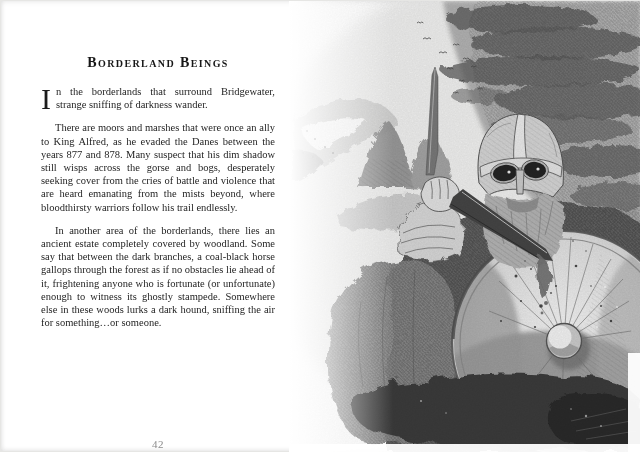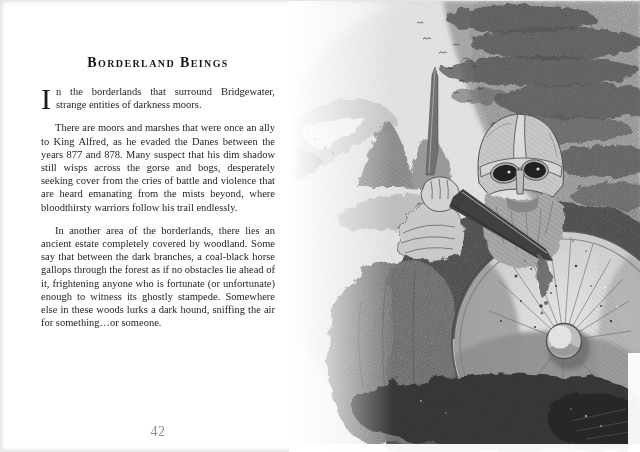--- a/index.html
+++ b/index.html
@@ -24,36 +24,36 @@
     margin:0 0 10px 0;font-size:10.5px;line-height:13.2px;
     text-align:justify;text-indent:14px;color:#242424;
     text-rendering:optimizeLegibility;
   }
   .body-par.first{text-indent:0;}
   .dropcap{
     float:left;font-size:30px;line-height:25px;
     padding:1px 5px 0 0;color:#1c1c1c;
   }
   .pagenum{
-    position:absolute;bottom:11px;left:0;width:100%;text-align:center;
-    font-size:14px;color:#8b8b8b;letter-spacing:.5px;
+    position:absolute;bottom:1px;left:0;width:100%;text-align:center;
+    font-size:11px;color:#8b8b8b;letter-spacing:.5px;
   }
   .illus{
     position:absolute;left:288px;top:0;width:352px;height:452px;
   }
   .illus svg{display:block;}
 </style>
 </head>
 <body>
 
 <div class="book">
 
   <div class="left-page">
     <h1 class="chapter-title">Borderland Beings</h1>
-    <p class="body-par first"><span class="dropcap">I</span><span>n the borderlands that surround Bridgewater, strange entities of darkness moors.</span></p>
+    <p class="body-par first"><span class="dropcap">I</span><span>n the borderlands that surround Bridgewater, strange sniffing of darkness wander.</span></p>
     <p class="body-par">There are moors and marshes that were once an ally to King Alfred, as he evaded the Danes between the years 877 and 878. Many suspect that his dim shadow still wisps across the gorse and bogs, desperately seeking cover from the cries of battle and violence that are heard emanating from the mists beyond, where bloodthirsty warriors follow his trail endlessly.</p>
     <p class="body-par">In another area of the borderlands, there lies an ancient estate completely covered by woodland. Some say that between the dark branches, a coal-black horse gallops through the forest as if no obstacles lie ahead of it, frightening anyone who is fortunate (or unfortunate) enough to witness its ghostly stampede. Somewhere else in these woods lurks a dark hound, sniffing the air for something…or someone.</p>
     <div class="pagenum">42</div>
   </div>
 
   <div class="illus" role="img" aria-label="Ink-and-wash drawing of a Viking warrior in a spectacled helmet gripping a seax dagger above a large round shield with a central boss, beneath dark storm clouds, with birds and misty marshland in the distance">
     <svg width="352" height="452" viewBox="288 0 352 452" xmlns="http://www.w3.org/2000/svg">
       <defs>
         <filter id="rough" x="-30%" y="-30%" width="160%" height="160%">
           <feTurbulence type="fractalNoise" baseFrequency="0.04" numOctaves="4" seed="8" result="n"></feTurbulence>

